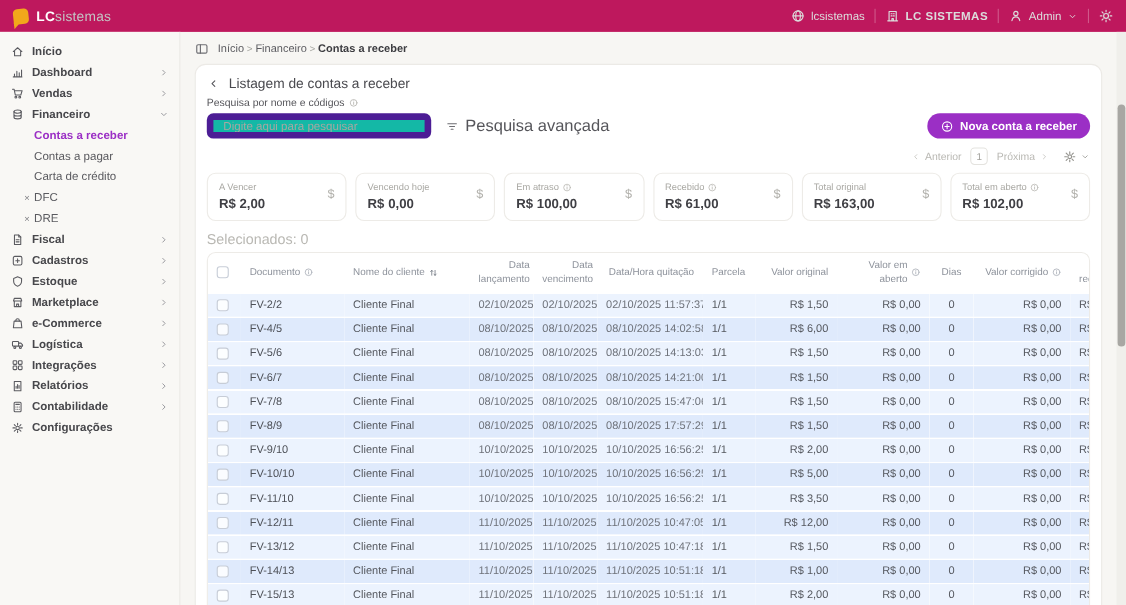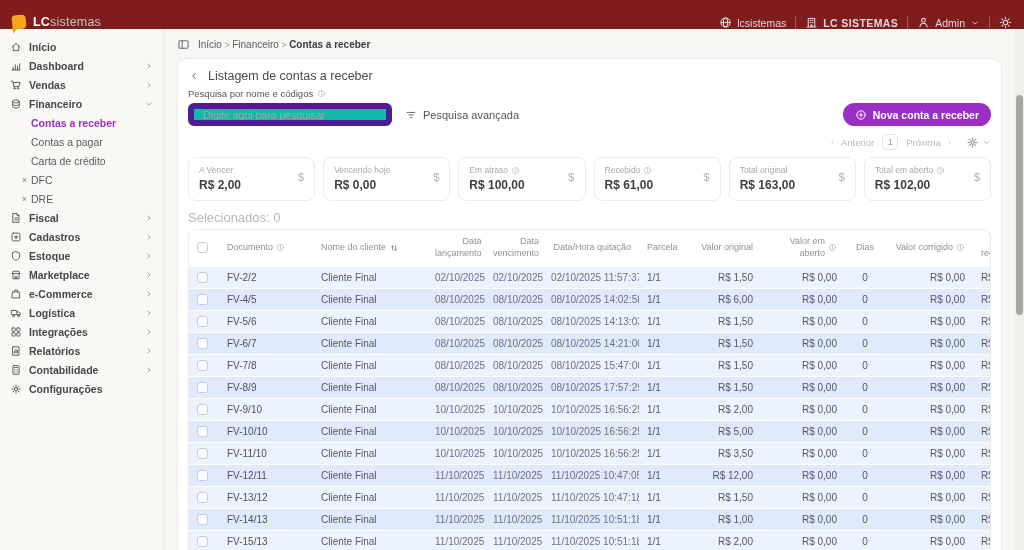--- a/index.html
+++ b/index.html
@@ -1,20 +1,20 @@
 <!DOCTYPE html>
 <html><head>
 <meta charset="utf-8">
 <style>
   html,body{margin:0;padding:0;background:#e9e8e5;}
   *{box-sizing:border-box;font-family:"Liberation Sans",sans-serif;}
   .screen{position:relative;width:1024px;height:550px;overflow:hidden;background:#f7f6f3;}
 
   
-  .topbar{height:29px;background:#7f1d1d;display:flex;align-items:flex-end;padding:0 12px;color:#d9d9d9;}
+  .topbar{height:29px;background:#be185d;display:flex;align-items:center;padding:0 12px;color:#d9d9d9;}
   .brand{display:flex;align-items:center;gap:7px;cursor:pointer;}
   .logo-mark{width:14px;height:14px;background:#f2a71b;border-radius:4px 4px 4px 2px;position:relative;transform:rotate(-6deg);}
   .logo-mark:after{content:"";position:absolute;left:0px;bottom:-4px;width:0;height:0;border:3px solid transparent;border-top-color:#f2a71b;border-left-color:#f2a71b;}
   .brand-text{font-size:12.5px;letter-spacing:.2px;}
   .brand-bold{font-weight:700;color:#fff;}
   .brand-light{font-weight:300;color:#c4c4c4;}
   .topbar-right{margin-left:auto;display:flex;align-items:center;gap:9px;font-size:10.5px;}
   .tb-item{display:flex;align-items:center;gap:5px;cursor:pointer;color:#dcdcdc;}
   .tb-company{font-weight:700;letter-spacing:.4px;}
   .tb-sep{width:1px;height:13px;background:rgba(255,255,255,.28);}
@@ -41,21 +41,21 @@
   
   .main-card{background:#fff;border:1px solid #eceae6;border-radius:10px;margin:7px 22px 0 13px;padding:10px 10px;height:620px;}
   .title-row{display:flex;align-items:center;gap:8px;color:#4a4a4f;}
   .title-row .back{display:flex;color:#55555a;cursor:pointer;}
   .page-title{font-size:12.5px;font-weight:500;}
   .search-label{margin-top:5px;display:flex;align-items:center;gap:4px;font-size:9.5px;color:#55555a;}
   .search-label .inf{color:#b3b2ad;display:flex;}
   .controls-row{margin-top:4px;display:flex;align-items:center;}
   .search-input{width:204px;height:23px;border:6px solid #4c1d95;border-radius:6px;padding:0 9px;font-size:10.5px;color:#45454a;background:#14b8a6;outline:none;}
   .search-input::placeholder{color:#a7a7a2;}
-  .adv-search{display:flex;align-items:center;gap:6px;margin-left:13px;font-size:11px;color:#55555a;cursor:pointer;}
+  .adv-search{display:flex;align-items:center;gap:6px;margin-left:13px;font-size:15px;color:#55555a;cursor:pointer;}
   .adv-search .f-ic{color:#6c6c71;display:flex;}
   .btn-new{margin-left:auto;display:inline-flex;align-items:center;gap:6px;background:#9B2FC5;color:#fff;font-size:10.5px;font-weight:600;height:23px;padding:0 12px;border-radius:12px;border:none;cursor:pointer;}
   .btn-new .p-ic{display:flex;color:#fff;}
 
   .pag-row{margin-top:8px;display:flex;justify-content:flex-end;align-items:center;gap:8px;font-size:9.5px;color:#b9b8b3;}
   .pag-btn{display:flex;align-items:center;gap:4px;cursor:pointer;}
   .pag-chev{display:flex;color:#c2c1bc;}
   .page-box{min-width:16px;height:16px;border:1px solid #e4e3df;border-radius:4px;display:flex;align-items:center;justify-content:center;font-size:9px;color:#a2a19c;background:#fff;padding:0 3px;cursor:pointer;}
   .tbl-gear{display:flex;align-items:center;gap:3px;color:#94938e;cursor:pointer;margin-left:4px;}
 

